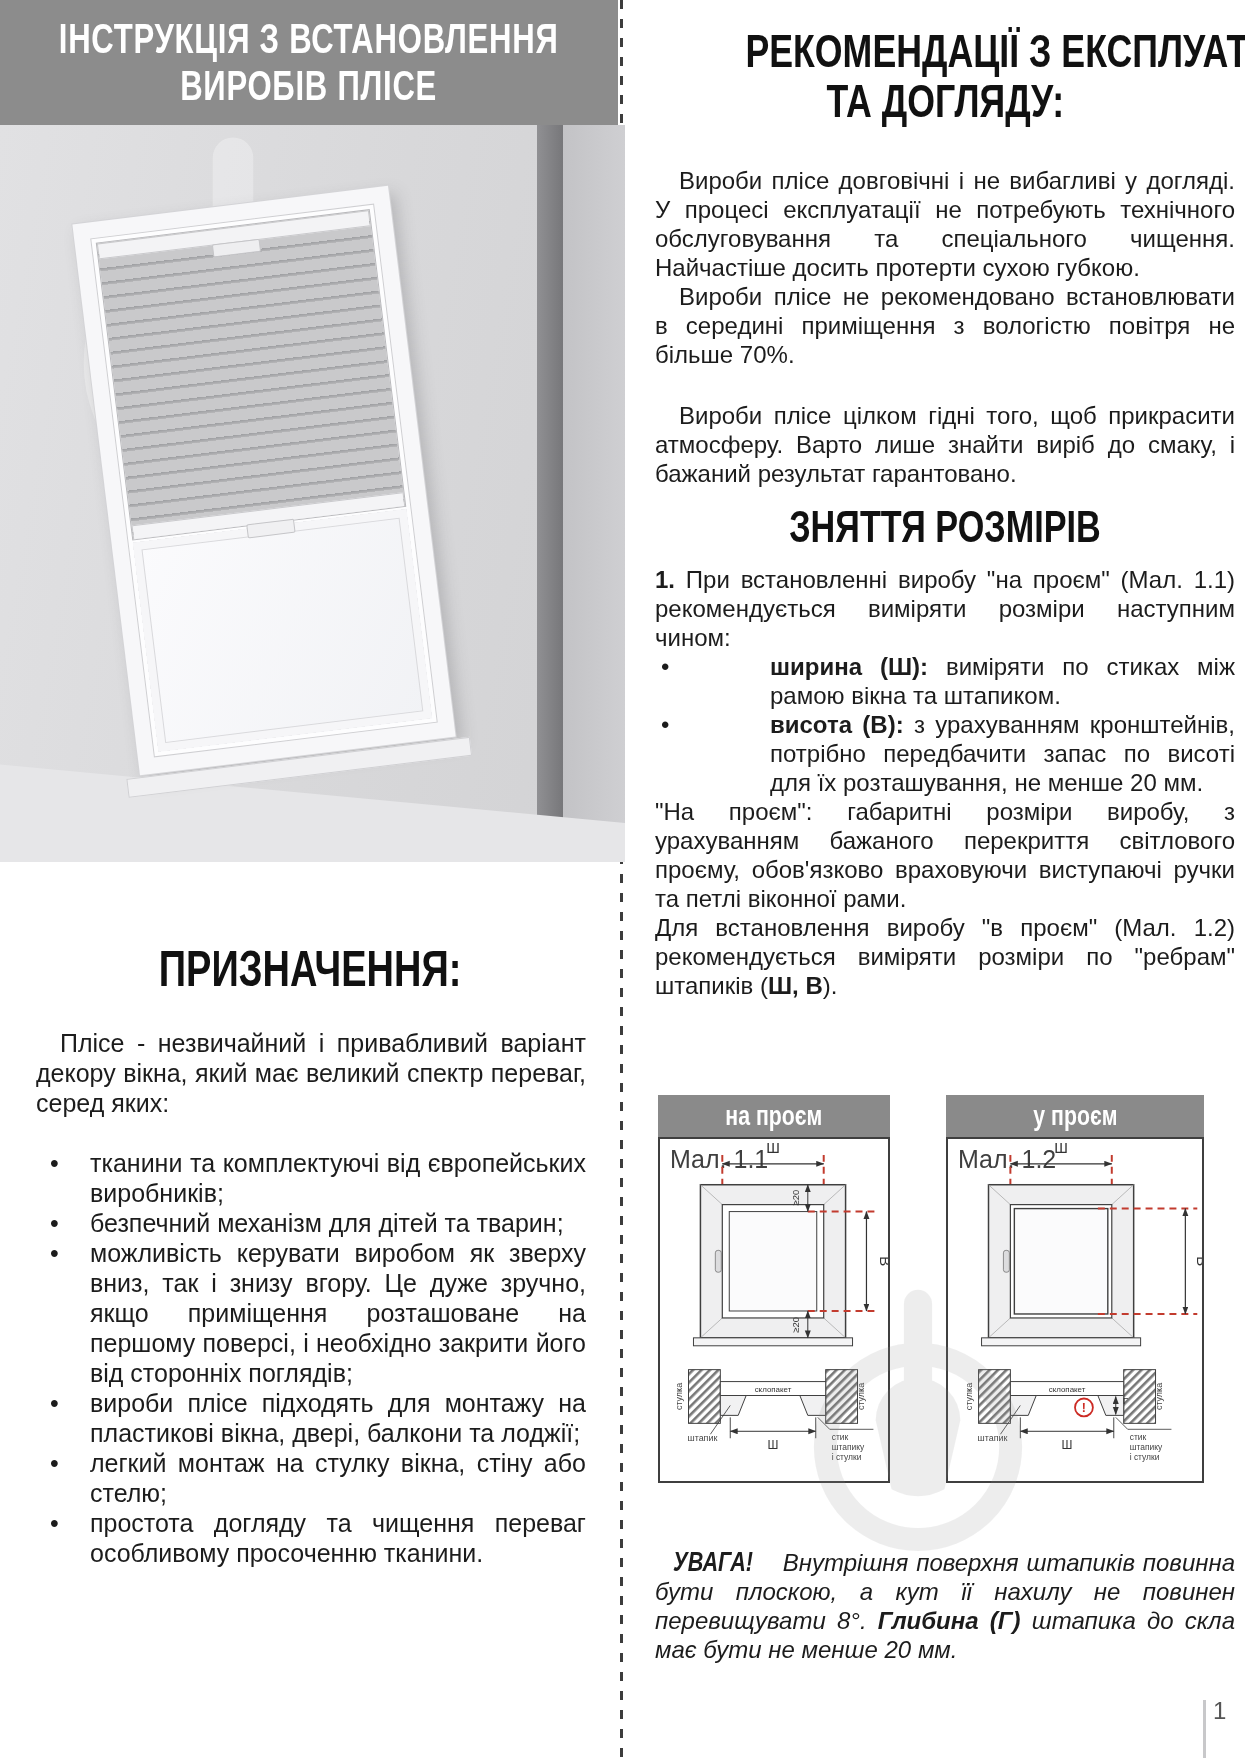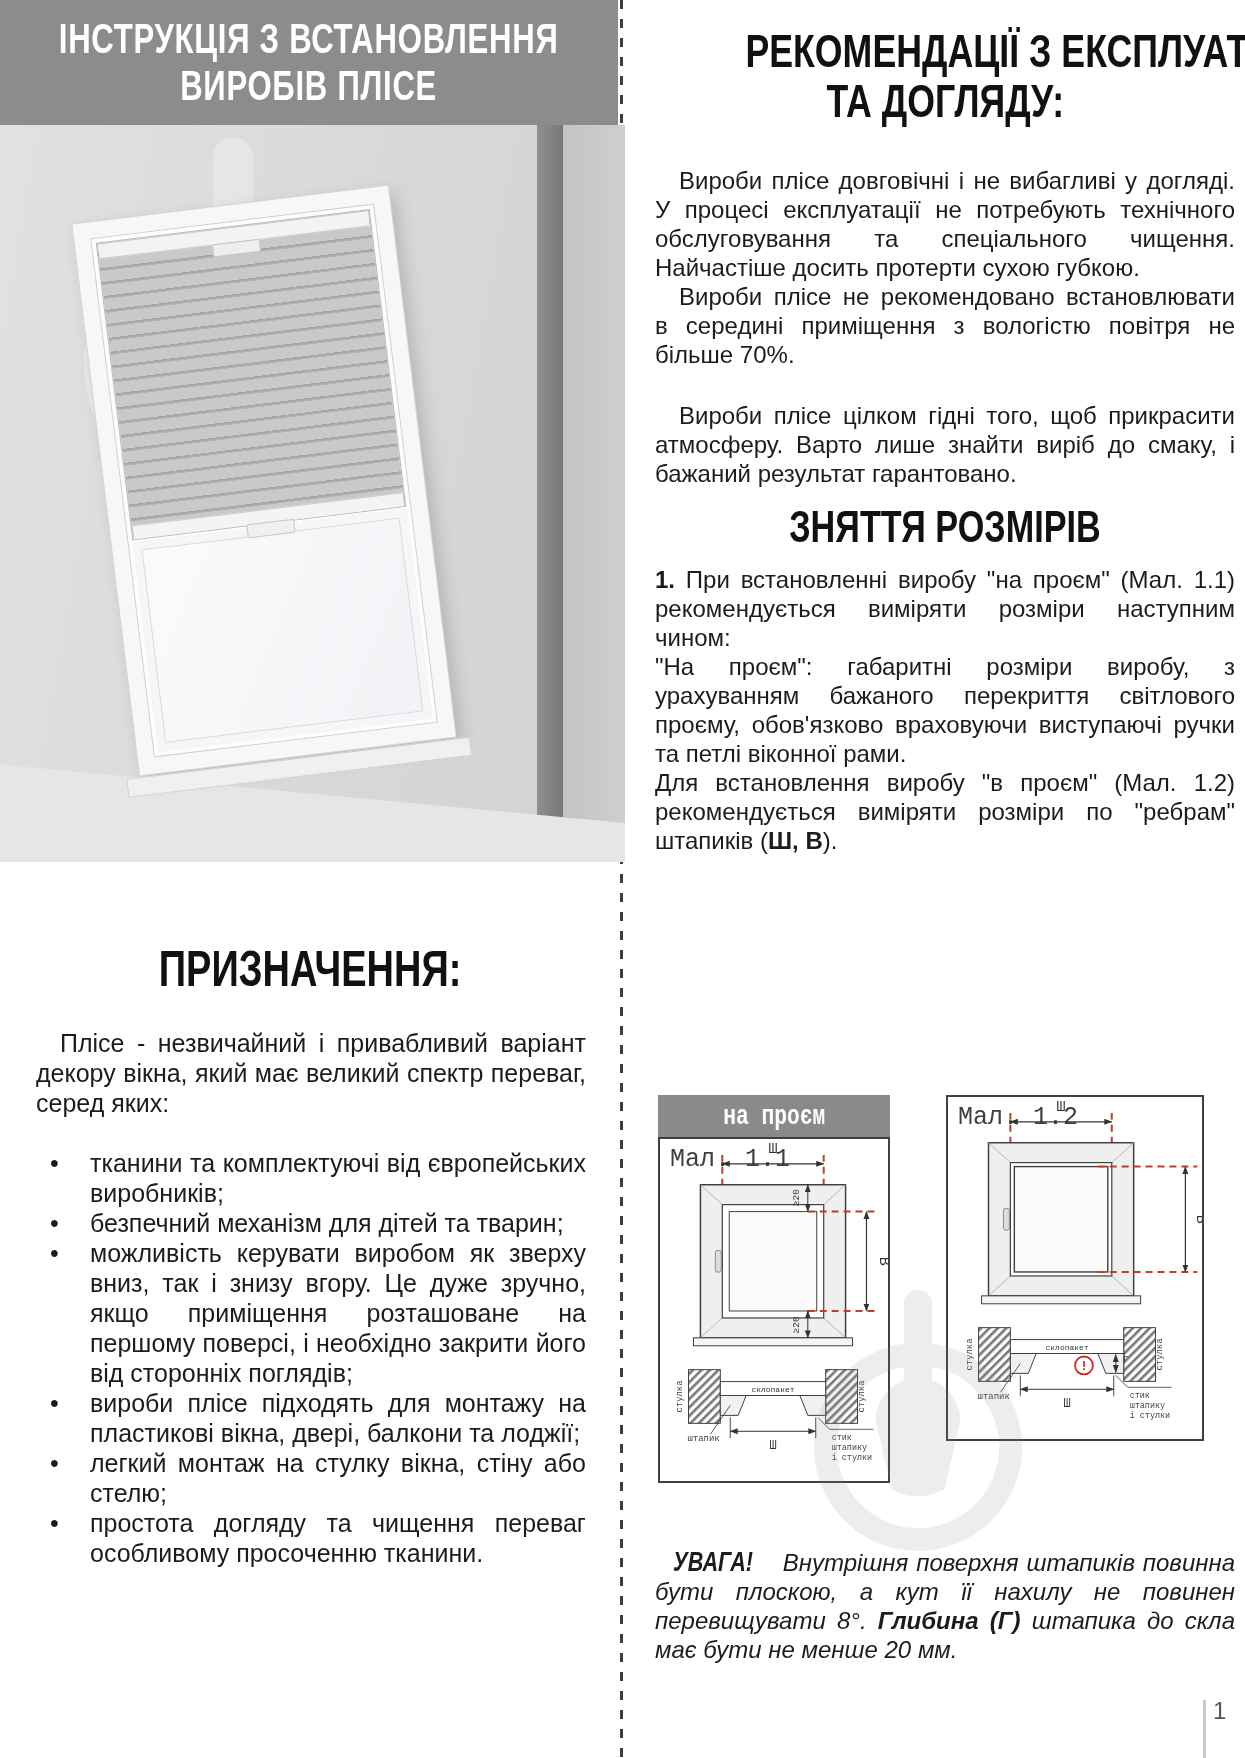--- a/index.html
+++ b/index.html
@@ -64,21 +64,21 @@
   .p-ind{text-indent:24px;}
   .gap-top{margin-top:32px !important;}
   .r-h2{margin-top:24px;margin-bottom:6px;text-align:center;font-size:45px;font-weight:700;color:#111;}
   .step{margin-top:24px !important;}
   .mbul{list-style:none;margin:0;padding:0;}
   .mbul li{position:relative;padding-left:115px;text-align:justify;}
   .mbul li::before{content:"\2022";position:absolute;left:6px;top:0;}
 
   .figs{position:absolute;left:658px;top:1095px;width:546px;z-index:3;
     display:flex;justify-content:space-between;align-items:flex-start;}
-  .fig{background:#4c1d95;font-family:Liberation Mono, monospace;}
+  .fig{background:#4c1d95;}
   .figA{width:232px;}
   .figB{width:258px;}
   .fig-head{height:42px;background:#8a8a8a;color:#fff;font-weight:700;font-size:28px;
     display:flex;align-items:center;justify-content:center;}
   .fig-body{position:relative;height:346px;border:2px solid #3f3f3f;background:#fff;box-sizing:border-box;}
   .mal{position:absolute;top:6px;left:10px;font-size:25px;color:#3f3f3f;}
   .fig-body svg{position:absolute;left:0;top:0;width:100%;height:100%;font-family:inherit;}
 
   .attention{position:absolute;left:655px;top:1548px;width:580px;z-index:2;
     font-size:24px;line-height:29px;text-align:justify;text-indent:10px;margin:0;font-style:italic;}
@@ -151,20 +151,24 @@
     <span class="ln"><span class="cond">ТА ДОГЛЯДУ:</span></span>
   </div>
   <p class="p-ind" style="margin-top:40px">Вироби плісе довговічні і не вибагливі у догляді. У процесі експлуатації не потребують технічного обслуговування та спеціального чищення. Найчастіше досить протерти сухою губкою.</p>
   <p class="p-ind">Вироби плісе не рекомендовано встановлювати в середині приміщення з вологістю повітря не більше 70%.</p>
   <p class="p-ind gap-top">Вироби плісе цілком гідні того, щоб прикрасити атмосферу. Варто лише знайти виріб до смаку, і бажаний результат гарантовано.</p>
 
   <div class="r-h2"><span class="cond">ЗНЯТТЯ РОЗМІРІВ</span></div>
 
   <p class="step"><b>1.</b><span> При встановленні виробу "на проєм" (Мал. 1.1) рекомендується виміряти розміри наступним чином:</span></p>
 
+  <ul class="mbul">
+    <li><b>ширина (Ш):</b><span> виміряти по стиках між рамою вікна та штапиком.</span></li>
+    <li><b>висота (В):</b><span> з урахуванням кронштейнів, потрібно передбачити запас по висоті для їх розташування, не менше 20 мм.</span></li>
+  </ul>
 
   <p>"На проєм": габаритні розміри виробу, з урахуванням бажаного перекриття світлового проєму, обов'язково враховуючи виступаючі ручки та петлі віконної рами.</p>
   <p><span>Для встановлення виробу "в проєм" (Мал. 1.2) рекомендується виміряти розміри по "ребрам" штапиків (</span><b>Ш, В</b><span>).</span></p>
 </div>
 
 <div class="figs">
 
   <div class="fig figA">
     <div class="fig-head">
         <span class="cond">на проєм</span>
@@ -224,20 +228,23 @@
         <line x1="158" y1="280" x2="170" y2="292" stroke="#333" stroke-width="0.8"></line>
         <line x1="170" y1="292" x2="214" y2="292" stroke="#333" stroke-width="0.8"></line>
         <text x="172" y="303" font-size="8.5" fill="#444">стик</text>
         <text x="172" y="313" font-size="8.5" fill="#444">штапику</text>
         <text x="172" y="323" font-size="8.5" fill="#444">і стулки</text>
       </svg>
     </div>
   </div>
 
   <div class="fig figB">
+    <div class="fig-head">
+        <span class="cond">у проєм</span>
+      </div>
     <div class="fig-body">
       <div class="mal">Мал. 1.2</div>
       <svg viewBox="0 0 254 344">
         <defs>
           <marker id="mB" markerWidth="9" markerHeight="8" refX="7.5" refY="3" orient="auto-start-reverse" markerUnits="userSpaceOnUse">
               <path d="M0 0 L8 3 L0 6 Z" fill="#333"></path>
             </marker>
           <pattern id="hB" width="6" height="6" patternUnits="userSpaceOnUse" patternTransform="rotate(45)">
               <rect width="6" height="6" fill="#fff"></rect>
               <rect width="2.6" height="6" fill="#777"></rect>

